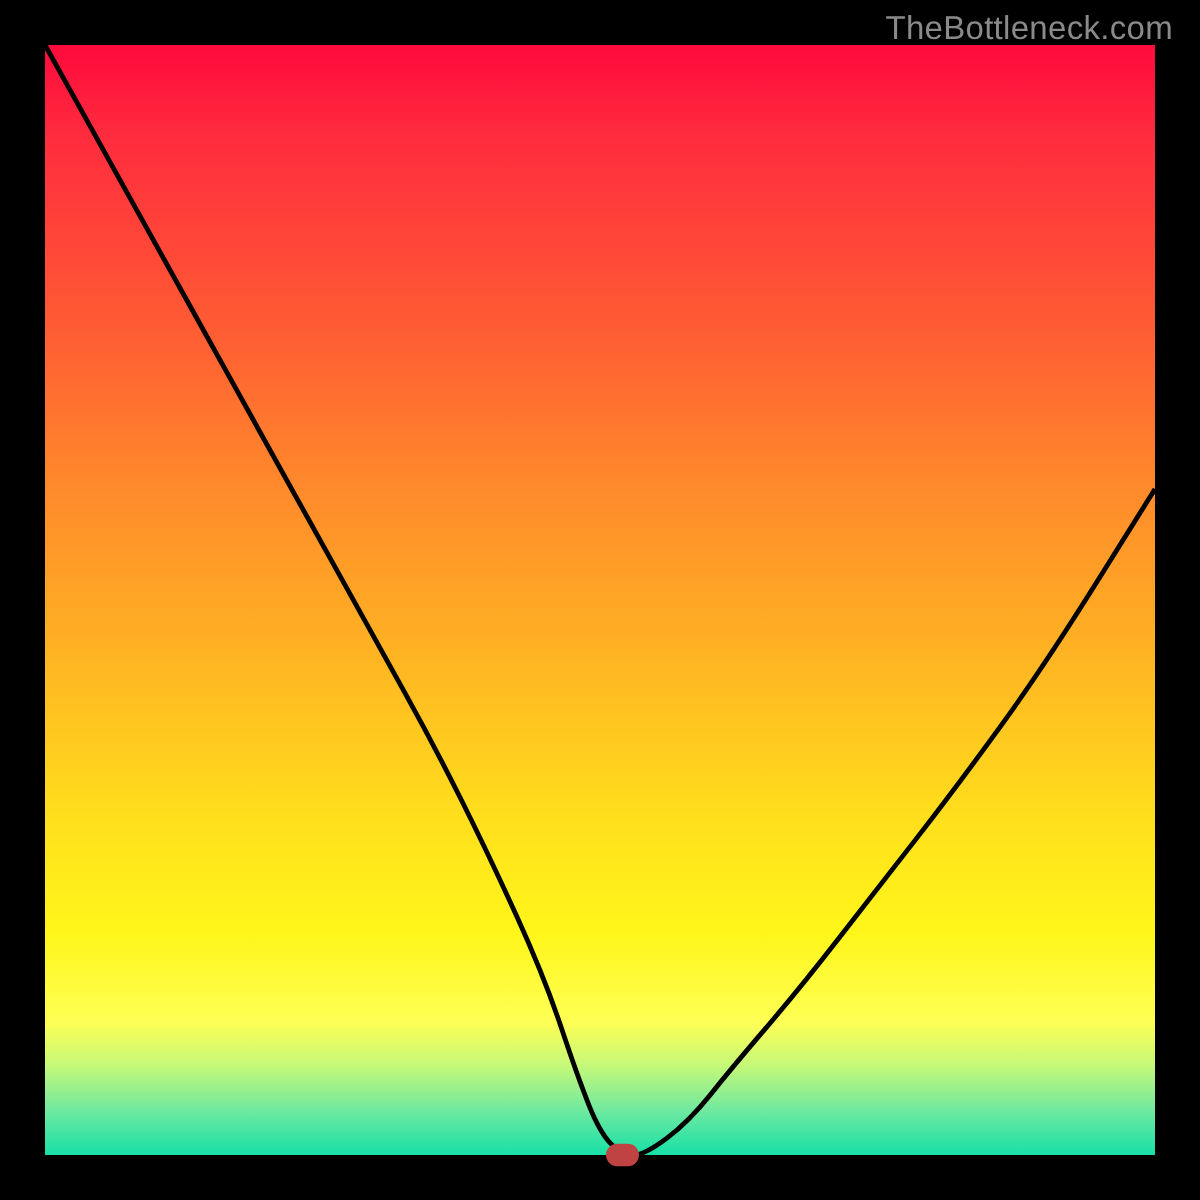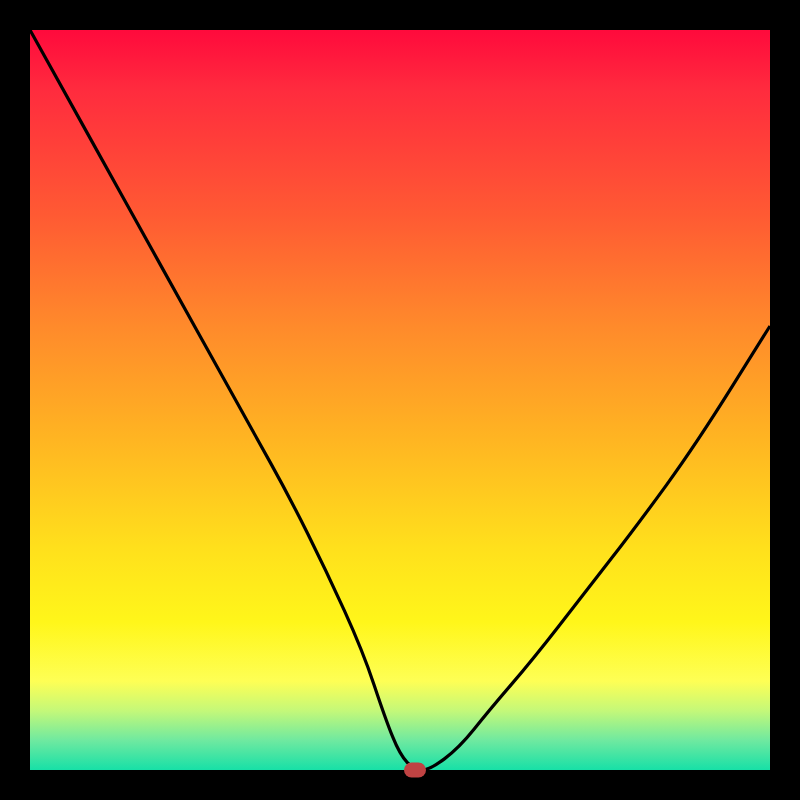--- a/index.html
+++ b/index.html
@@ -64,20 +64,21 @@
     height: 15px;
     background: #c04343;
     border-radius: 8px;
     transform: translate(-50%, -50%);
   }
 </style>
 </head>
 <body>
 
 <div class="frame">
+  <div class="watermark">TheBottleneck.com</div>
 
   <div class="plot">
     <svg class="curve" viewBox="0 0 740 740" preserveAspectRatio="none">
       <path id="curve-path" d="M 0 0 Q 0 0 18.5 33.30000000000001 Q 37 66.60000000000002 55.5 99.90000000000003 Q 74 133.20000000000005 92.5 166.50000000000006 Q 111 199.80000000000007 129.5 233.10000000000002 Q 148 266.4 166.5 299.69999999999993 Q 185 332.99999999999994 203.5 366.29999999999995 Q 222 399.59999999999997 240.5 432.9 Q 259 466.2 277.5 503.20000000000005 Q 296 540.2 314.5 580.9000000000001 Q 333 621.6 344.1 654.9000000000001 Q 355.2 688.2 362.6 706.7 Q 370 725.2 377.4 732.6 Q 384.8 740 392.20000000000005 740 Q 399.6 740 414.4 728.9 Q 429.2 717.8 444 699.3 Q 458.8 680.8 481 654.9 Q 503.20000000000005 629 529.1 595.7 Q 555 562.4 580.9 529.0999999999999 Q 606.8 495.79999999999995 636.4 455.09999999999997 Q 666 414.4 703 355.2 T 740 296" fill="none" stroke="#000" stroke-width="3.2"></path>
     </svg>
     <div id="marker" class="marker" style="left: 384.8px; top: 740px; background: rgb(192, 67, 67);"></div>
   </div>
 </div>
 
 </body></html>

